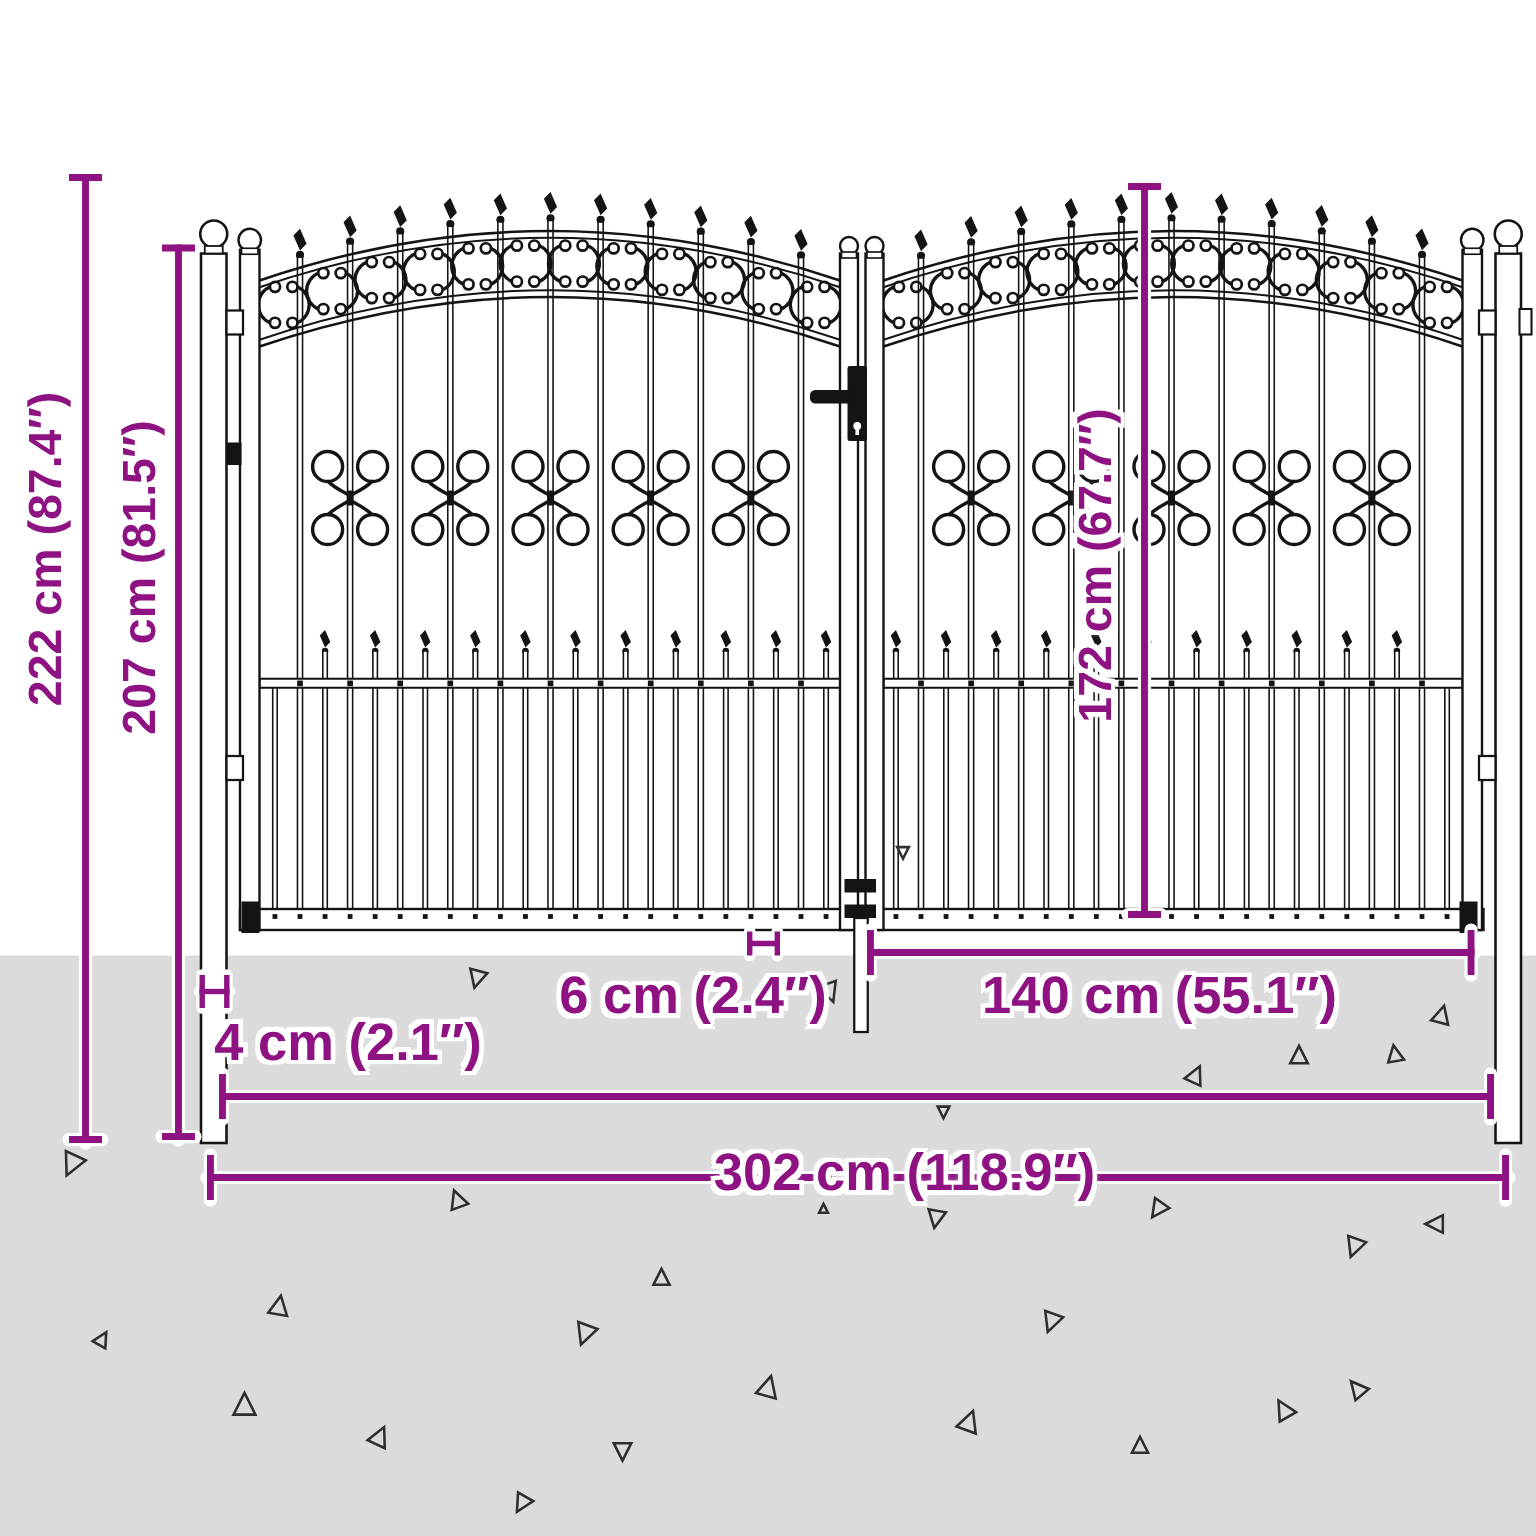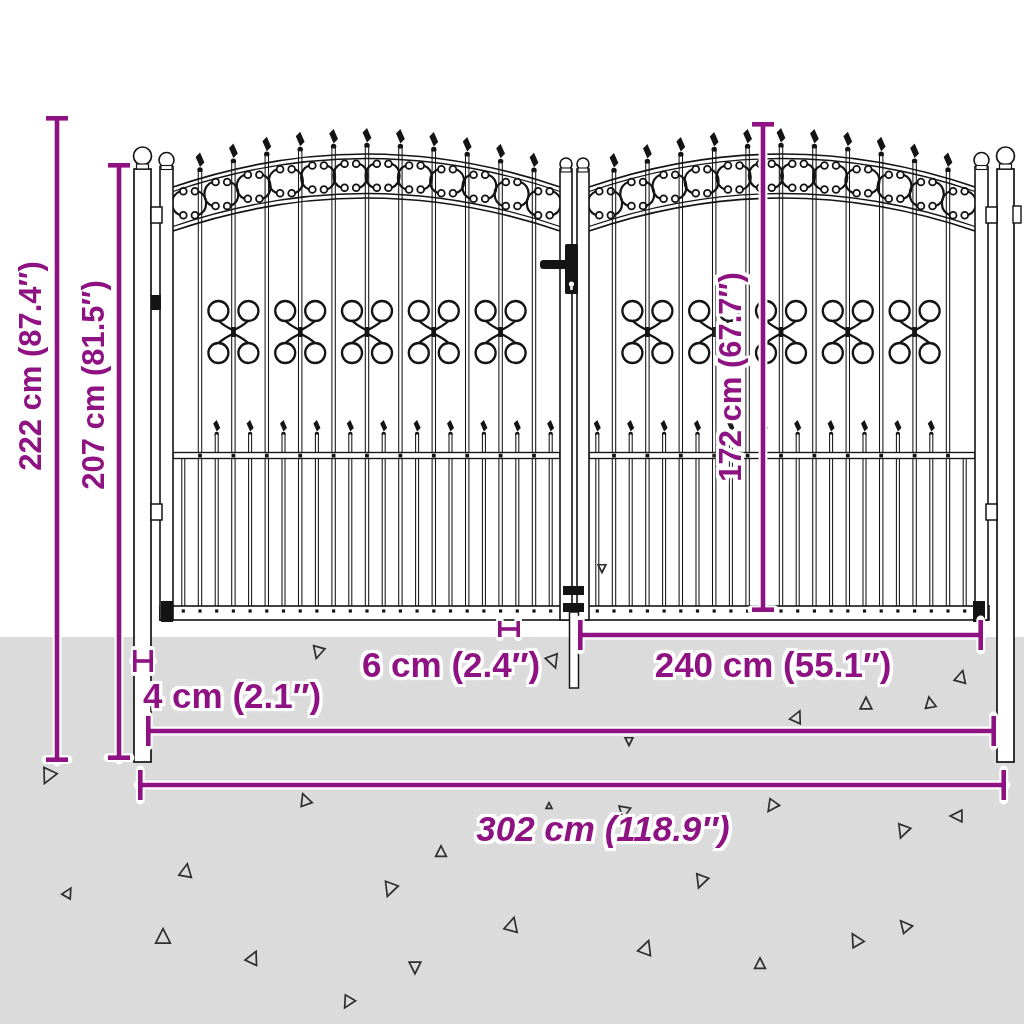--- a/index.html
+++ b/index.html
@@ -607,16 +607,16 @@
         <line x1="134.8" y1="650" x2="134.8" y2="672" stroke="#8e1282" stroke-width="3.6"></line>
         <line x1="151.2" y1="650" x2="151.2" y2="672" stroke="#8e1282" stroke-width="3.6"></line>
         <line x1="133" y1="661" x2="153" y2="661" stroke="#8e1282" stroke-width="3.6"></line>
       </g>
     </svg>
 
   <span class="dlabel vert" style="left:30px;top:366px;">222 cm (87.4″)</span>
   <span class="dlabel vert" style="left:93px;top:385px;">207 cm (81.5″)</span>
   <span class="dlabel vert" style="left:730px;top:377px;">172 cm (67.7″)</span>
   <span class="dlabel" style="left:232px;top:695px;">4 cm (2.1″)</span>
-  <span class="dlabel" style="left:451px;top:664px;text-align:center;">6 cm (2.4″)</span>
-  <span class="dlabel" style="left:773px;top:664px;">240 cm (55.1″)</span>
-  <span class="dlabel" style="left:603px;top:828px;font-style:italic;">302 cm (118.9″)</span>
+  <span class="dlabel" style="left:462px;top:664px;text-align:center;">6 cm (2.4″)</span>
+  <span class="dlabel" style="left:773px;top:664px;">140 cm (55.1″)</span>
+  <span class="dlabel" style="left:603px;top:782px;">302 cm (118.9″)</span>
 </div>
 
 </body></html>

